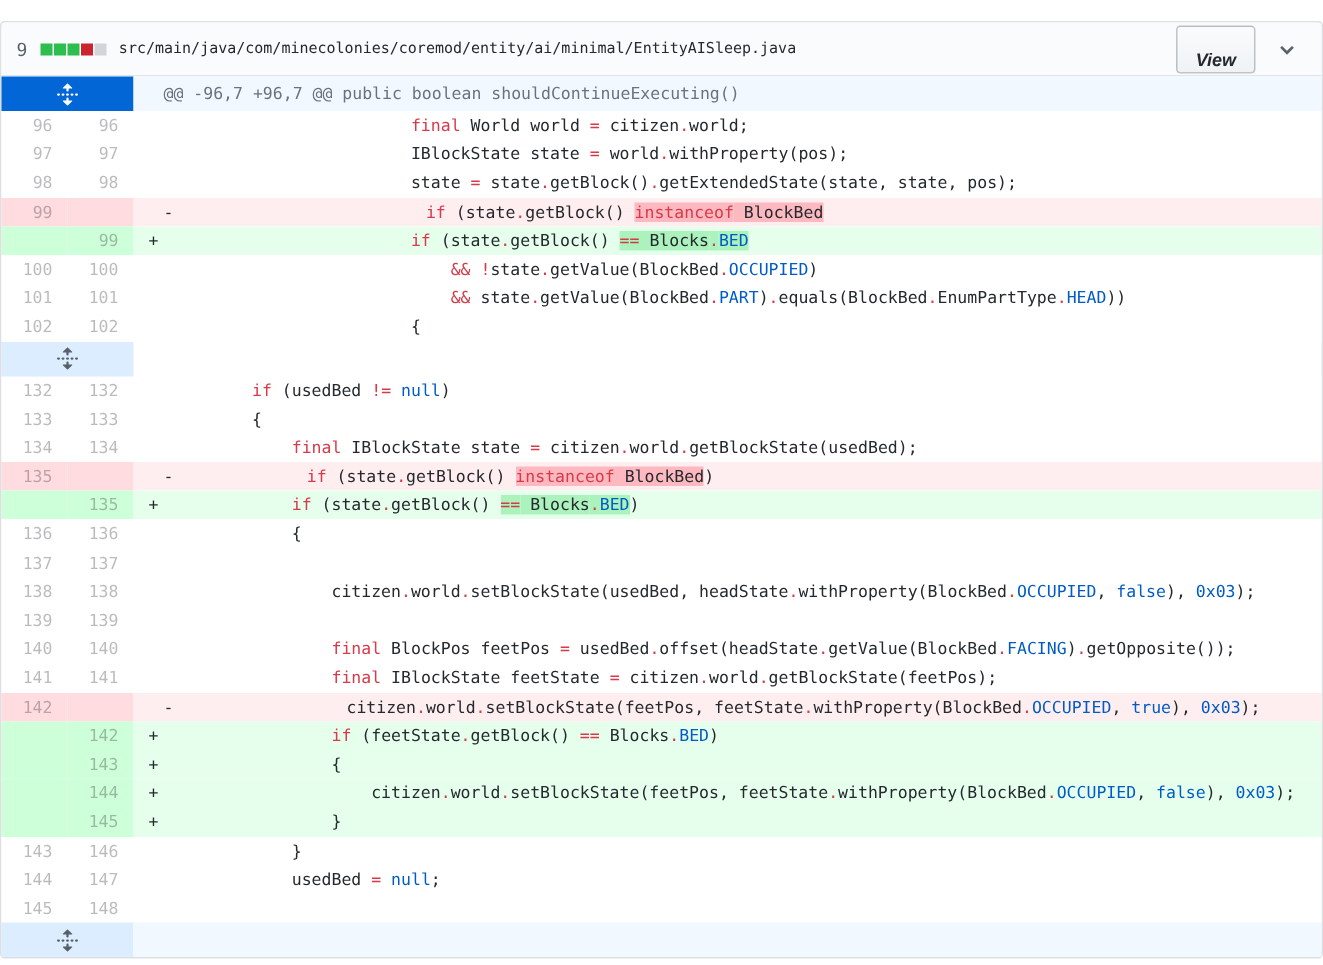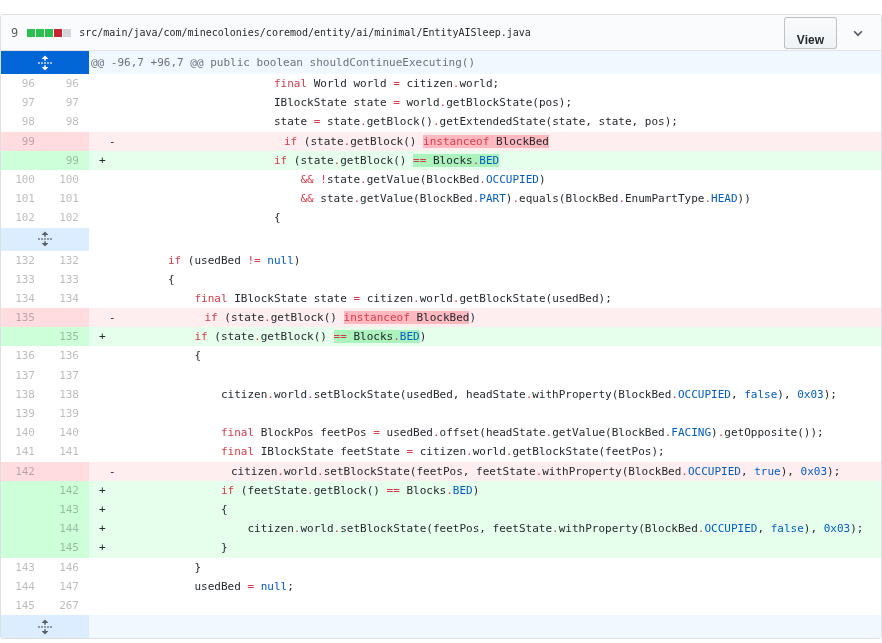--- a/index.html
+++ b/index.html
@@ -4,21 +4,21 @@
 <style>
   html,body{margin:0;padding:0;background:#fff;}
   body{width:882px;height:643px;overflow:hidden;font-family:"Liberation Sans",sans-serif;}
   .file-box{margin-top:14px;border:1px solid #dddfe2;border-radius:3px;box-sizing:border-box;width:100%;background:#fff;}
   
   .file-header{display:flex;align-items:center;height:36px;background:#fafbfc;border-bottom:1px solid #e1e4e8;padding:0 16px 0 10px;box-sizing:border-box;border-radius:3px 3px 0 0;}
   .changes-count{font-size:12px;color:#586069;margin-right:9px;font-family:"DejaVu Sans Mono",monospace;}
   .diffstat{display:flex;gap:1px;margin-right:8px;}
   .diffstat span{width:8px;height:8px;display:inline-block;}
   .file-path{font-family:"DejaVu Sans Mono",monospace;font-size:10px;color:#24292e;}
-  .view-btn{margin-left:auto;height:26px;padding:15px 12px;font-family:"Liberation Sans",sans-serif;font-size:12px;font-weight:700;color:#24292e;background:linear-gradient(180deg,#fafbfc,#eff3f6);border:1px solid rgba(27,31,35,.25);border-radius:3px;cursor:pointer;}
+  .view-btn{margin-left:auto;height:26px;padding:15px 12px;font-family:"Liberation Sans",sans-serif;font-size:12px;font-weight:700;color:#24292e;background:linear-gradient(180deg,#fafbfc,#eff3f6);border:1px solid rgba(27,31,35,.25);border-radius:3px;cursor:pointer;font-style:italic;}
   .hdr-caret{margin-left:14px;display:flex;align-items:center;color:#586069;cursor:pointer;}
   
   .diff-table{font-family:"DejaVu Sans Mono",monospace;font-size:11px;color:#24292e;}
   .drow{display:flex;align-items:stretch;}
   .drow.code{height:19.2px;line-height:19.2px;}
   .drow.bar{height:23px;line-height:23px;}
   .lnum{width:44px;box-sizing:border-box;text-align:right;padding-right:10px;color:rgba(27,31,35,.3);flex:none;cursor:pointer;}
   .codecell{flex:1;white-space:pre;padding-left:10px;overflow:hidden;}
   .marker{display:inline-block;width:16px;}
   .k{color:var(--keyword);}
@@ -26,21 +26,21 @@
   .ctx{background:#fff;}
   .del .lnum{background:var(--deletion-gutter);}
   .del .codecell{background:var(--deletion-bg);padding-left:20px;}
   .del .hl{background:var(--deletion-word);}
   .add .lnum{background:var(--addition-gutter);}
   .add .codecell{background:var(--addition-bg);}
   .add .hl{background:var(--addition-word);}
   .gut{width:88px;flex:none;}
   .expbtn{display:flex;align-items:center;justify-content:center;width:88px;height:100%;border:none;background:var(--hunk-gutter);color:#586069;padding:0;cursor:pointer;}
   .expbtn.active{background:var(--accent-blue);color:#fff;}
-  .hunktext{flex:1;background:var(--hunk-bg);color:#6a737d;padding-left:2px;white-space:pre;overflow:hidden;}
+  .hunktext{flex:1;background:var(--hunk-bg);color:#6a737d;padding-left:20px;white-space:pre;overflow:hidden;}
 </style>
 </head>
 <body>
 
 <div class="file-box">
   <div class="file-header">
     <span class="changes-count">9</span>
     <span class="diffstat">
         <span style="background: rgb(44, 190, 78);"></span>
         <span style="background: rgb(44, 190, 78);"></span>
@@ -70,21 +70,21 @@
         <div class="hunktext">@@ -96,7 +96,7 @@ public boolean shouldContinueExecuting()</div>
       </div>
       <div class="drow code ctx">
         <div class="lnum">96</div>
         <div class="lnum">96</div>
         <div class="codecell"><span class="marker"> </span>                        <span class="k">final</span><span> World world </span><span class="k">=</span><span> citizen</span><span class="k">.</span><span>world;</span></div>
       </div>
       <div class="drow code ctx">
         <div class="lnum">97</div>
         <div class="lnum">97</div>
-        <div class="codecell"><span class="marker"> </span>                        <span>IBlockState state </span><span class="k">=</span><span> world</span><span class="k">.</span><span>getBlockState(pos);</span></div>
+        <div class="codecell"><span class="marker"> </span>                        <span>IBlockState state </span><span class="k">=</span><span> world</span><span class="k">.</span><span>withProperty(pos);</span></div>
       </div>
       <div class="drow code ctx">
         <div class="lnum">98</div>
         <div class="lnum">98</div>
         <div class="codecell"><span class="marker"> </span>                        <span>state </span><span class="k">=</span><span> state</span><span class="k">.</span><span>getBlock()</span><span class="k">.</span><span>getExtendedState(state, state, pos);</span></div>
       </div>
       <div class="drow code del">
         <div class="lnum">99</div>
         <div class="lnum"></div>
         <div class="codecell"><span class="marker">-</span>                        <span class="k">if</span><span> (state</span><span class="k">.</span><span>getBlock() </span><span class="k hl">instanceof</span><span class=" hl"> BlockBed</span></div>
@@ -204,21 +204,21 @@
         <div class="lnum">146</div>
         <div class="codecell"><span class="marker"> </span>            <span>}</span></div>
       </div>
       <div class="drow code ctx">
         <div class="lnum">144</div>
         <div class="lnum">147</div>
         <div class="codecell"><span class="marker"> </span>            <span>usedBed </span><span class="k">=</span><span> </span><span class="c">null</span><span>;</span></div>
       </div>
       <div class="drow code ctx">
         <div class="lnum">145</div>
-        <div class="lnum">267</div>
+        <div class="lnum">148</div>
         <div class="codecell"><span class="marker"> </span></div>
       </div>
       <div class="drow bar">
         <div class="gut">
           <button class="expbtn">
             <span style="display:flex">
               <svg width="16" height="16" viewBox="0 0 16 16" fill="currentColor">
                 <path d="M8.177.677l2.896 2.896a.25.25 0 01-.177.427H8.75v1.25a.75.75 0 01-1.5 0V4H5.104a.25.25 0 01-.177-.427L7.823.677a.25.25 0 01.354 0zM7.25 10.75a.75.75 0 011.5 0V12h2.146a.25.25 0 01.177.427l-2.896 2.896a.25.25 0 01-.354 0l-2.896-2.896A.25.25 0 015.104 12H7.25v-1.25zm-5-2a.75.75 0 000-1.5h-.5a.75.75 0 000 1.5h.5zM6 8a.75.75 0 01-.75.75h-.5a.75.75 0 010-1.5h.5A.75.75 0 016 8zm2.25.75a.75.75 0 000-1.5h-.5a.75.75 0 000 1.5h.5zM12 8a.75.75 0 01-.75.75h-.5a.75.75 0 010-1.5h.5A.75.75 0 0112 8zm2.25.75a.75.75 0 000-1.5h-.5a.75.75 0 000 1.5h.5z"></path>
               </svg>
             </span>

